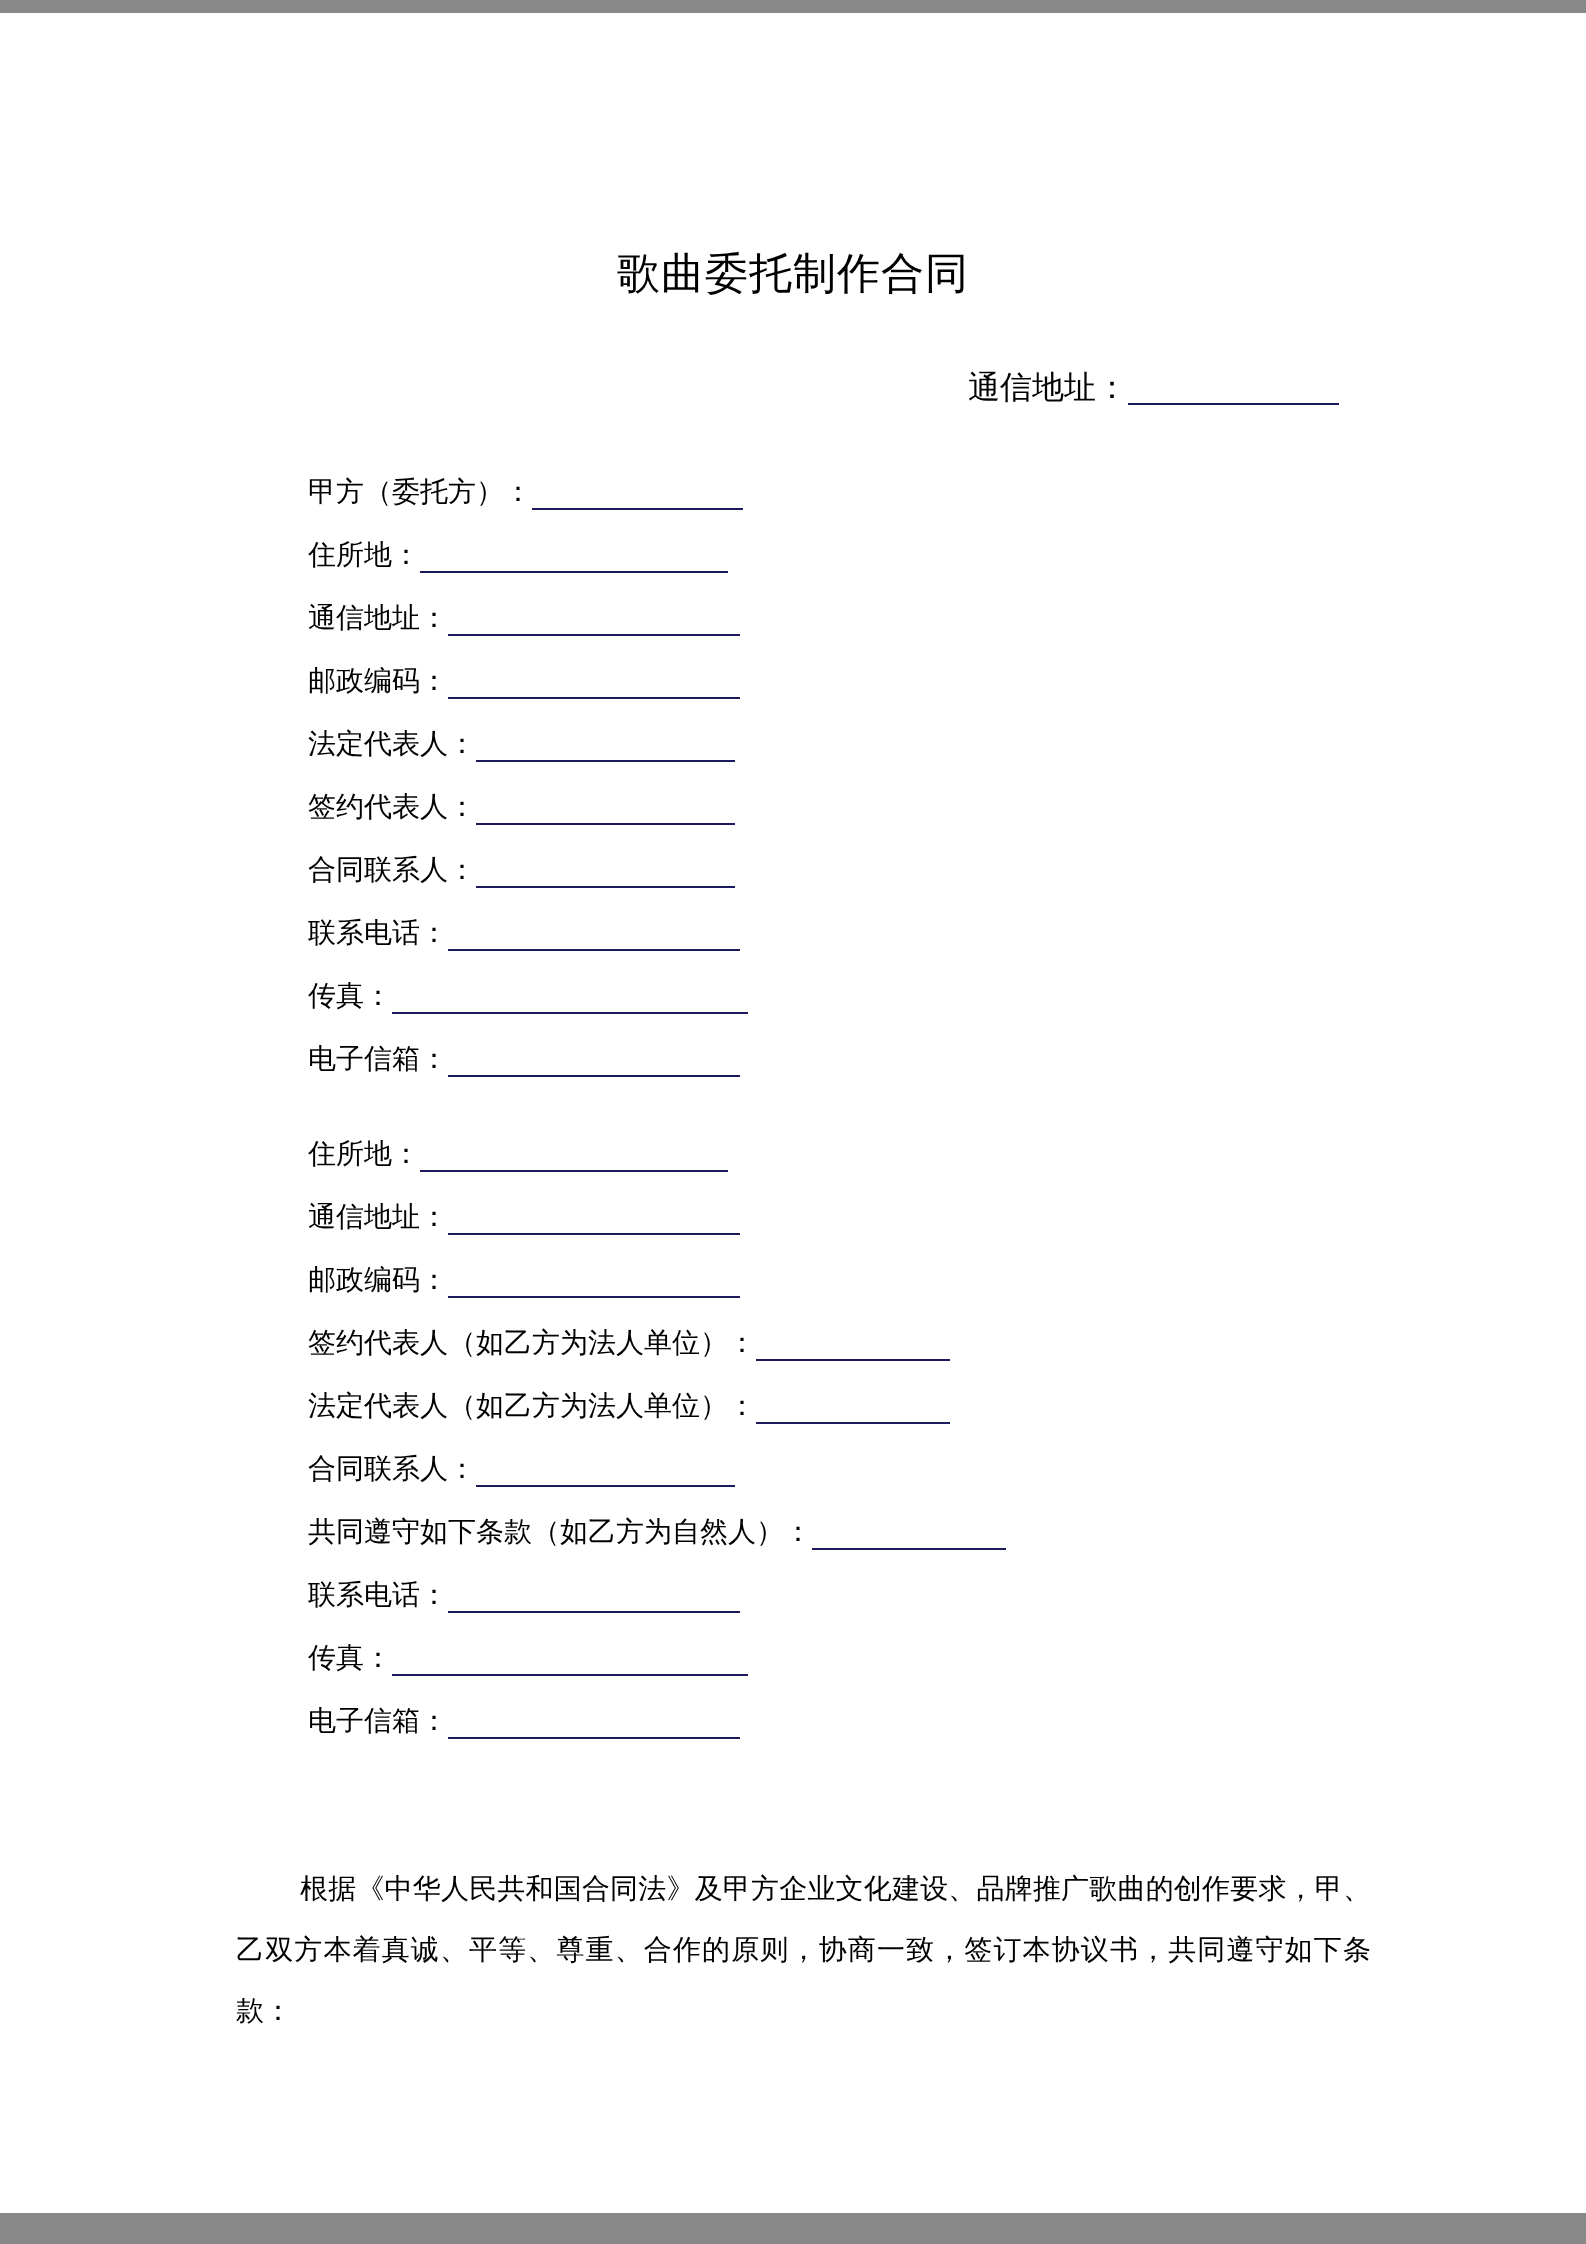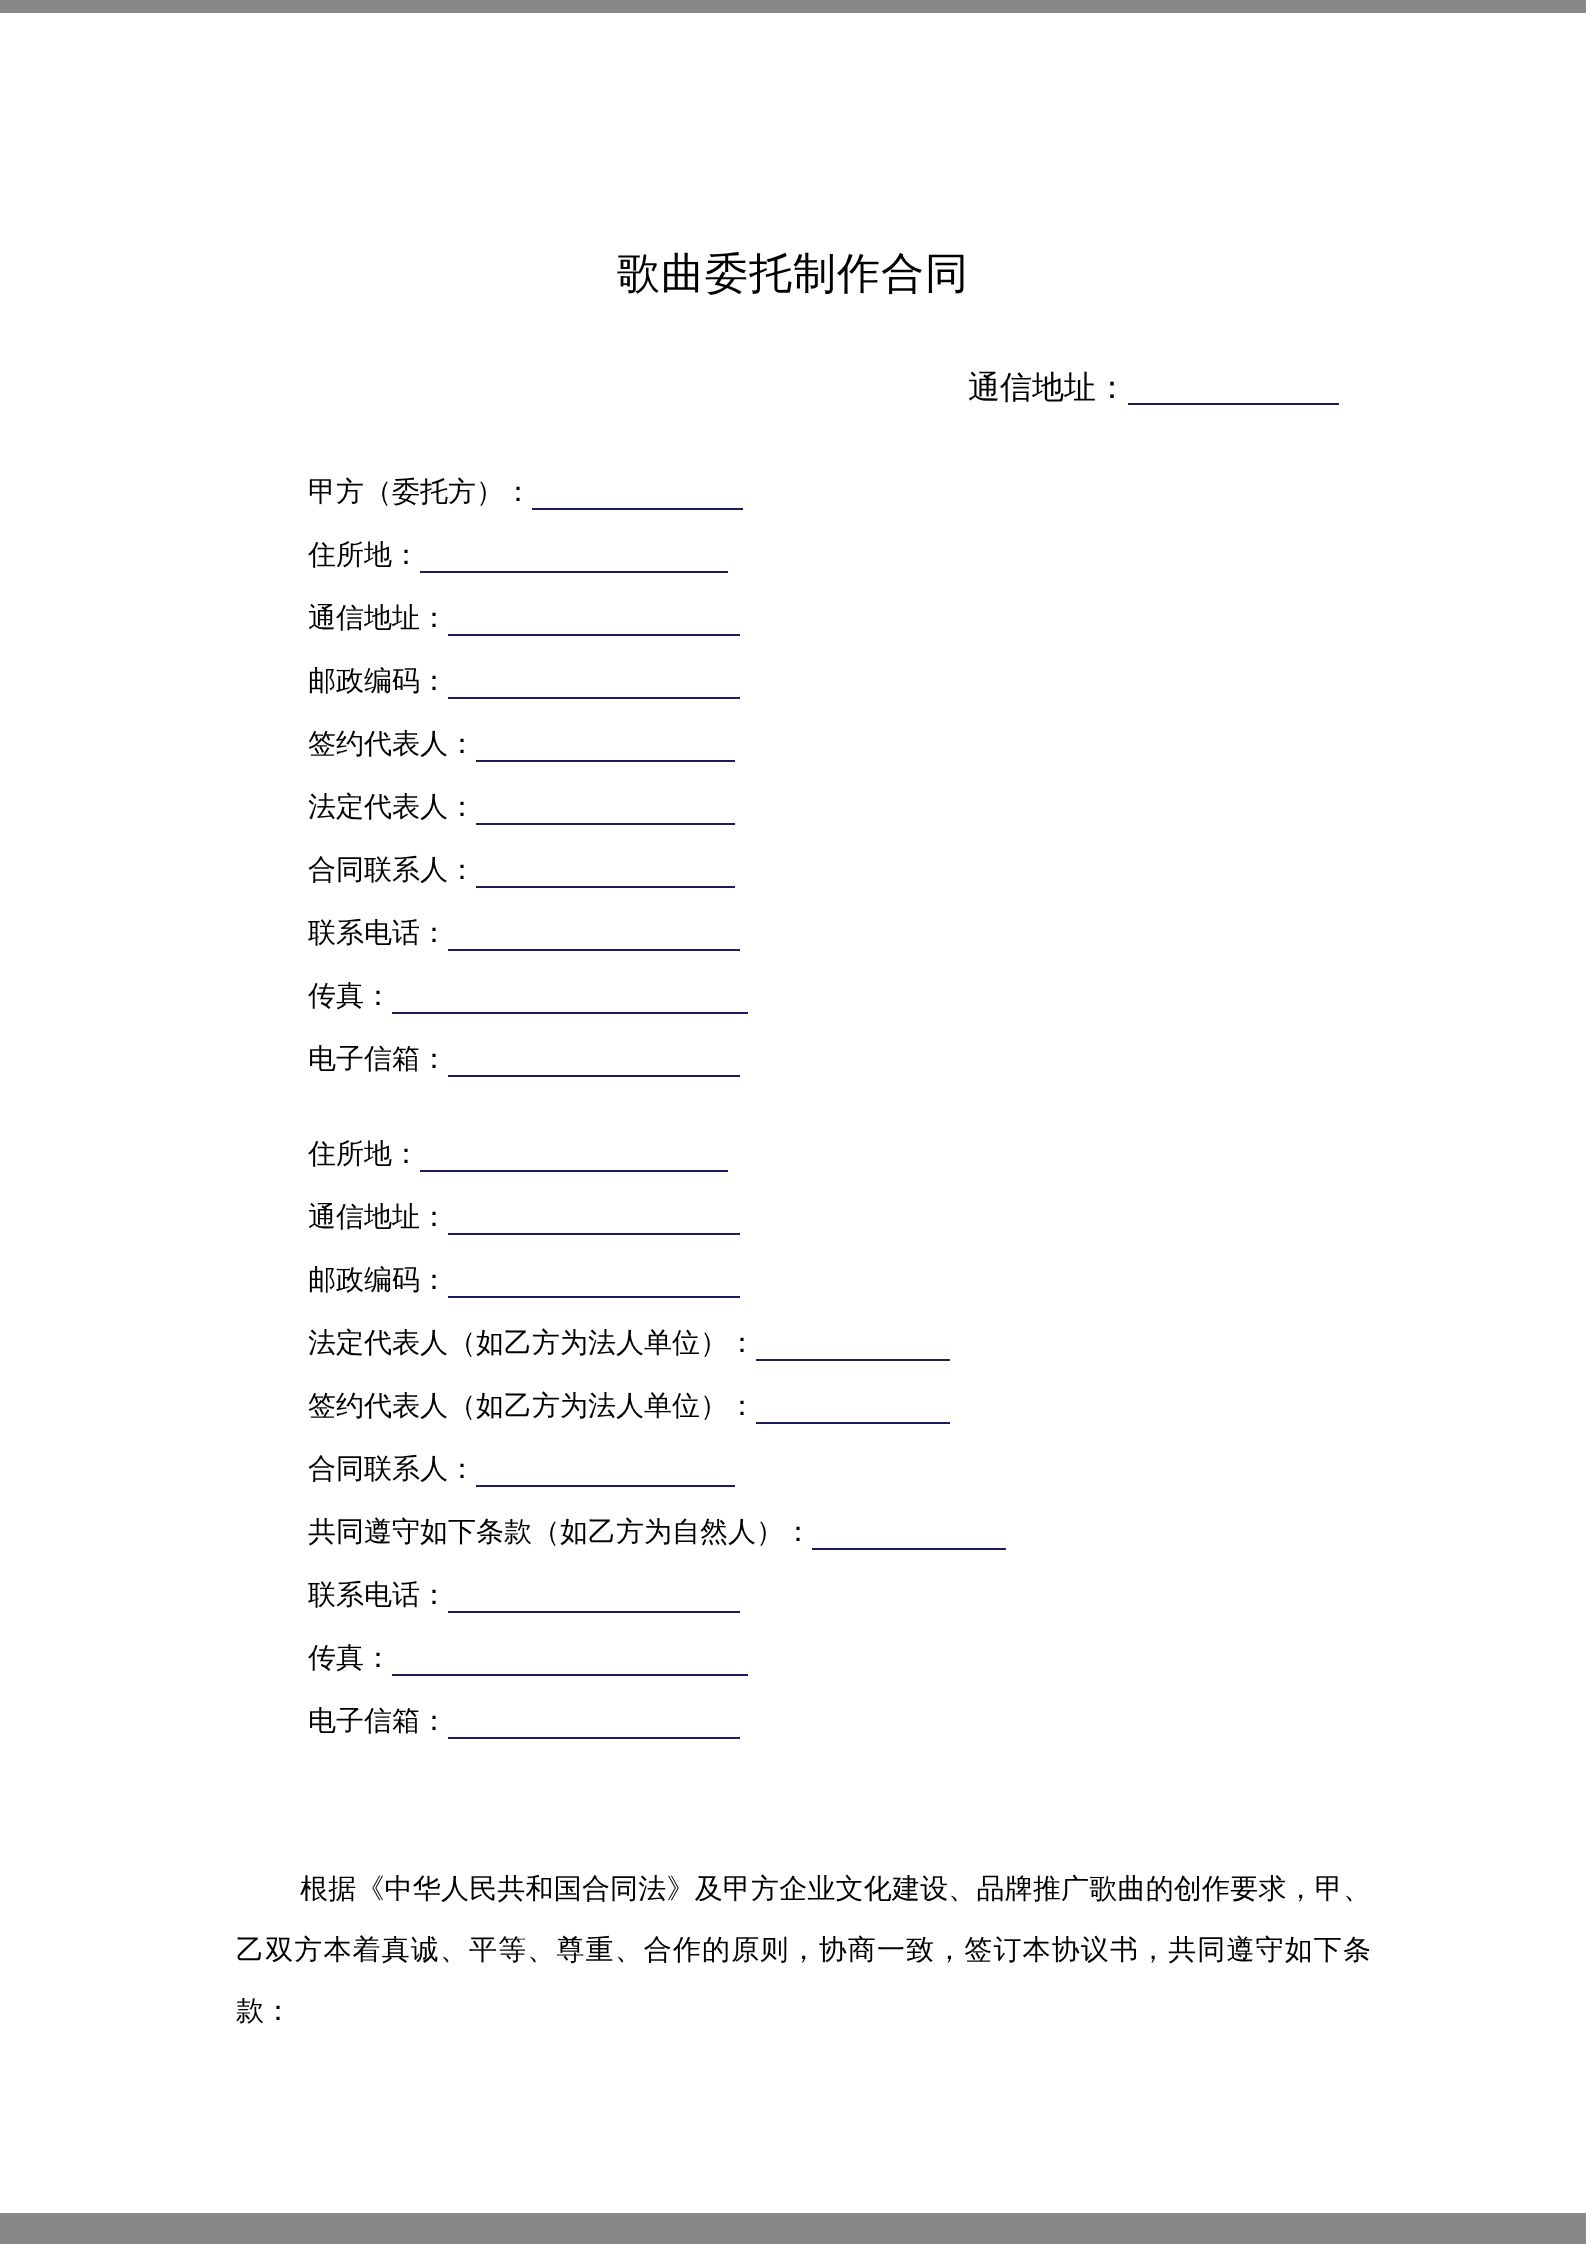--- a/index.html
+++ b/index.html
@@ -57,34 +57,34 @@
 
   <div class="contract-no">
     <span>通信地址：</span><span class="blank" id="cn-blank" style="width: 211px;"></span>
   </div>
 
   <div class="fields" id="party-a">
       <div class="frow"><span>甲方（委托方）：</span><span class="blank" style="width: 211px;"></span></div>
       <div class="frow"><span>住所地：</span><span class="blank" style="width: 308px;"></span></div>
       <div class="frow"><span>通信地址：</span><span class="blank" style="width: 292px;"></span></div>
       <div class="frow"><span>邮政编码：</span><span class="blank" style="width: 292px;"></span></div>
+      <div class="frow"><span>法定代表人：</span><span class="blank" style="width: 259px;"></span></div>
       <div class="frow"><span>签约代表人：</span><span class="blank" style="width: 259px;"></span></div>
-      <div class="frow"><span>法定代表人：</span><span class="blank" style="width: 259px;"></span></div>
       <div class="frow"><span>合同联系人：</span><span class="blank" style="width: 259px;"></span></div>
       <div class="frow"><span>联系电话：</span><span class="blank" style="width: 292px;"></span></div>
       <div class="frow"><span>传真：</span><span class="blank" style="width: 356px;"></span></div>
       <div class="frow"><span>电子信箱：</span><span class="blank" style="width: 292px;"></span></div>
     </div>
 
   <div class="fields" id="party-b">
       <div class="frow"><span>住所地：</span><span class="blank" style="width: 308px;"></span></div>
       <div class="frow"><span>通信地址：</span><span class="blank" style="width: 292px;"></span></div>
       <div class="frow"><span>邮政编码：</span><span class="blank" style="width: 292px;"></span></div>
+      <div class="frow"><span>签约代表人（如乙方为法人单位）：</span><span class="blank" style="width: 194px;"></span></div>
       <div class="frow"><span>法定代表人（如乙方为法人单位）：</span><span class="blank" style="width: 194px;"></span></div>
-      <div class="frow"><span>签约代表人（如乙方为法人单位）：</span><span class="blank" style="width: 194px;"></span></div>
       <div class="frow"><span>合同联系人：</span><span class="blank" style="width: 259px;"></span></div>
       <div class="frow"><span>共同遵守如下条款（如乙方为自然人）：</span><span class="blank" style="width: 194px;"></span></div>
       <div class="frow"><span>联系电话：</span><span class="blank" style="width: 292px;"></span></div>
       <div class="frow"><span>传真：</span><span class="blank" style="width: 356px;"></span></div>
       <div class="frow"><span>电子信箱：</span><span class="blank" style="width: 292px;"></span></div>
     </div>
 
   <div class="para">根据《中华人民共和国合同法》及甲方企业文化建设、品牌推广歌曲的创作要求，甲、乙双方本着真诚、平等、尊重、合作的原则，协商一致，签订本协议书，共同遵守如下条款：</div>
 
 </div>

